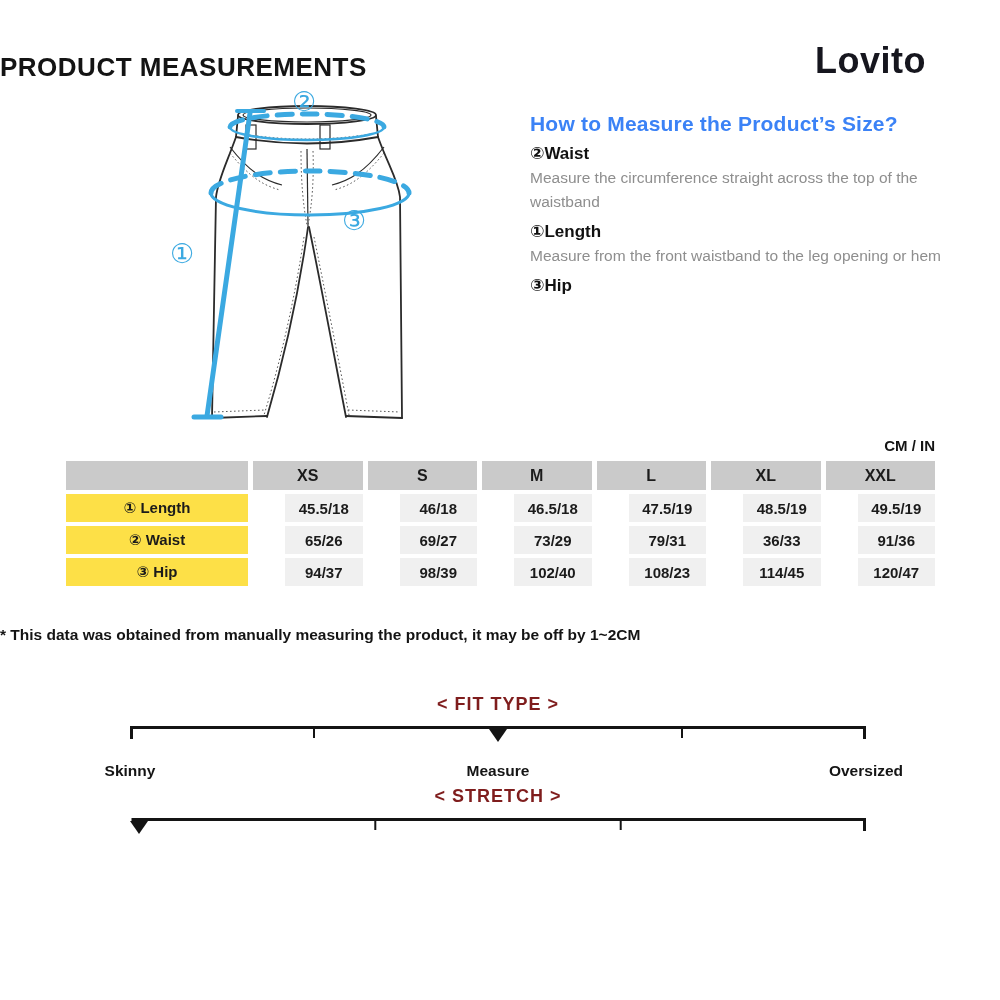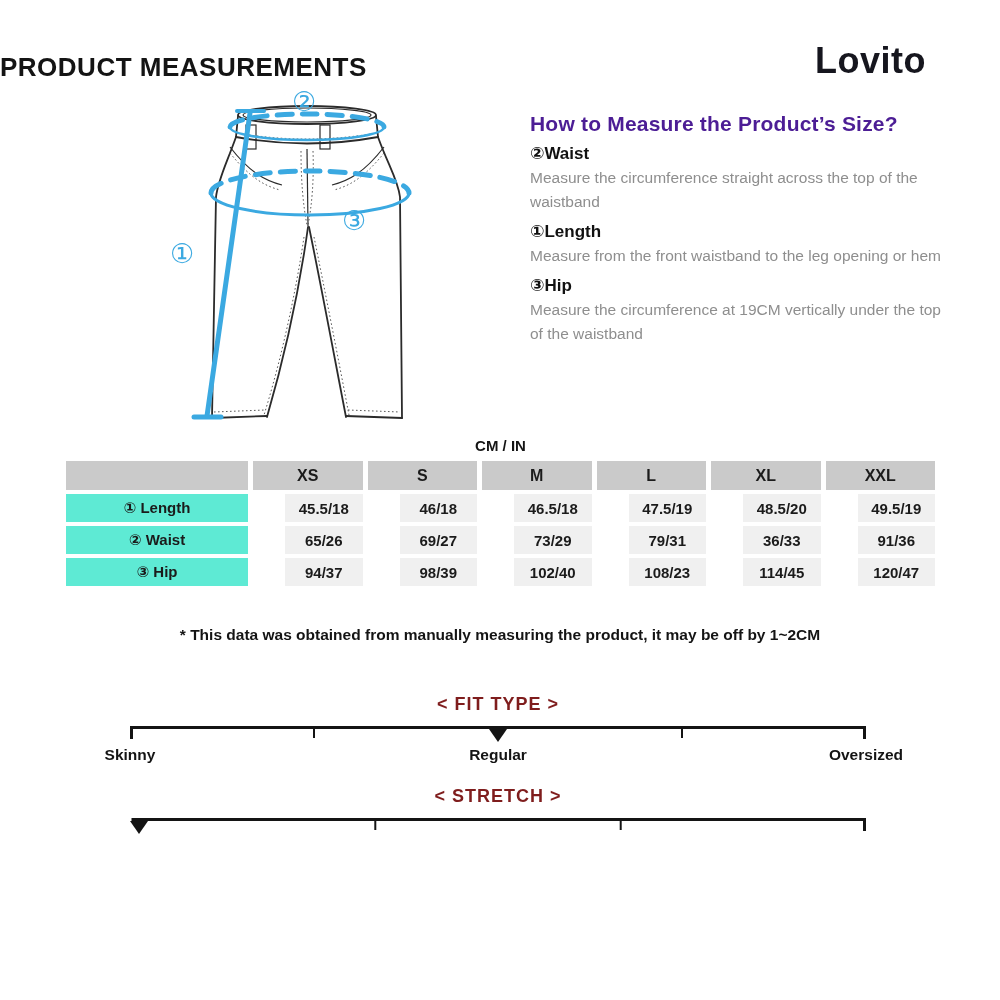--- a/index.html
+++ b/index.html
@@ -27,61 +27,61 @@
   .pants-wrap svg { width:100%; height:100%; }
   .sketch { stroke:#2b2b2b; stroke-width:1.8; fill:none; stroke-linecap:round; stroke-linejoin:round; }
   .sketch-thin { stroke:#2b2b2b; stroke-width:1.2; fill:none; }
   .stitch { stroke:#5a5a5a; stroke-width:1; fill:none; stroke-dasharray:1.6 2.4; }
   .blue-solid { stroke:#3BA9E1; fill:none; stroke-linecap:round; }
   .blue-dash  { stroke:#3BA9E1; fill:none; stroke-linecap:round; stroke-dasharray:15 10; }
   .marker-num { fill:#3BA9E1; font-size:27px; font-family:"DejaVu Sans",sans-serif; }
 
   
   .howto { position:absolute; left:530px; top:112px; width:416px; }
-  .howto-heading { font-size:21px; font-weight:800; color:#4c1d95; letter-spacing:.2px; margin-bottom:0; }
+  .howto-heading { font-size:21px; font-weight:800; color:#3b82f6; letter-spacing:.2px; margin-bottom:0; }
   .howto-item-title { font-size:17px; font-weight:700; color:#111; margin-top:7px; }
   .howto-item-desc  { font-size:15.5px; color:#8e8e8e; line-height:24px; margin-top:2px; }
 
   
   .units-label {
     position:absolute; top:437px; left:66px; width:869px;
-    text-align:center; font-size:15px; font-weight:800; color:#141414;
+    text-align:right; font-size:15px; font-weight:800; color:#141414;
   }
   .size-table {
     position:absolute; left:66px; top:461px; width:869px;
     display:grid;
     grid-template-columns:182px repeat(6, 1fr);
     gap:4px 5px;
   }
   .cell {
     display:flex; align-items:center; justify-content:center;
     font-size:15px; font-weight:700; height:28px;
   }
   .cell.head  { background:#cacaca; height:29px; font-size:16px; }
-  .cell.rowlabel { background:#5eead4; }
+  .cell.rowlabel { background:#fde047; }
   .cell.data  { background:#f0f0f0;margin-left:32px; }
 
   
   .disclaimer {
     position:absolute; top:626px; left:0; width:1000px;
-    text-align:center; font-size:15.5px; font-weight:700; color:#141414;
+    text-align:left; font-size:15.5px; font-weight:700; color:#141414;
   }
 
   
   .scale-block { position:absolute; left:130px; width:736px; }
   .scale-block.fit { top:694px; }
   .scale-block.stretch { top:786px; }
   .scale-title {
     text-align:center; font-size:18px; font-weight:800; letter-spacing:1px;
     color:#7f1d1d; margin-bottom:11px;
   }
   .scale-line-svg { display:block; width:736px; height:18px; overflow:visible; }
   .scale-line-svg line { stroke:#141414; }
   .scale-line-svg polygon { fill:#141414; }
-  .scale-labels { position:relative; height:22px; margin-top:2px; }
+  .scale-labels { position:relative; height:22px; margin-top:18px; }
   .scale-label {
     position:absolute; transform:translateX(-50%); white-space:nowrap;
     font-size:15.5px; font-weight:700; color:#141414; top:0;
   }
 </style>
 </head>
 <body>
 
 <div class="page-title">PRODUCT MEASUREMENTS</div>
 <div class="brand-logo">Lovito</div>
@@ -145,41 +145,40 @@
     <div class="howto-item-desc">Measure the circumference straight across the top of the waistband</div>
   </div>
 
   <div>
     <div class="howto-item-title"><span>①</span><span>Length</span></div>
     <div class="howto-item-desc">Measure from the front waistband to the leg opening or hem</div>
   </div>
 
   <div>
     <div class="howto-item-title"><span>③</span><span>Hip</span></div>
-    <div class="howto-item-desc">Measure the circumference at 19CM vertically under the top of the waistband</div>
   </div>
 </div>
 
 <div class="units-label">CM / IN</div>
 
 <div class="size-table">
   <div class="cell head"></div>
   <div class="cell head">XS</div>
   <div class="cell head">S</div>
   <div class="cell head">M</div>
   <div class="cell head">L</div>
   <div class="cell head">XL</div>
   <div class="cell head">XXL</div>
 
   <div class="cell rowlabel">① Length</div>
   <div class="cell data">45.5/18</div>
   <div class="cell data">46/18</div>
   <div class="cell data">46.5/18</div>
   <div class="cell data">47.5/19</div>
-  <div class="cell data">48.5/20</div>
+  <div class="cell data">48.5/19</div>
   <div class="cell data">49.5/19</div>
 
   <div class="cell rowlabel">② Waist</div>
   <div class="cell data">65/26</div>
   <div class="cell data">69/27</div>
   <div class="cell data">73/29</div>
   <div class="cell data">79/31</div>
   <div class="cell data">36/33</div>
   <div class="cell data">91/36</div>
 
@@ -199,21 +198,21 @@
   <svg class="scale-line-svg" viewBox="0 0 736 18">
     <line x1="1.5" y1="1.5" x2="734.5" y2="1.5" stroke-width="3"></line>
     <line x1="1.5" y1="0" x2="1.5" y2="13" stroke-width="3"></line>
     <line x1="734.5" y1="0" x2="734.5" y2="13" stroke-width="3"></line>
     <line x1="184" y1="3" x2="184" y2="12" stroke-width="2"></line>
     <line x1="552" y1="3" x2="552" y2="12" stroke-width="2"></line>
     <polygon points="359,3 377,3 368,16"></polygon>
   </svg>
   <div class="scale-labels">
     <span class="scale-label" style="left:0%">Skinny</span>
-    <span class="scale-label" style="left:50%">Regular</span>
+    <span class="scale-label" style="left:50%">Measure</span>
     <span class="scale-label" style="left:100%">Oversized</span>
   </div>
 </div>
 
 <div class="scale-block stretch">
   <div class="scale-title">&lt; STRETCH &gt;</div>
   <svg class="scale-line-svg" viewBox="0 0 736 18">
     <line x1="1.5" y1="1.5" x2="734.5" y2="1.5" stroke-width="3"></line>
     <line x1="734.5" y1="0" x2="734.5" y2="13" stroke-width="3"></line>
     <line x1="245.3" y1="3" x2="245.3" y2="12" stroke-width="2"></line>

